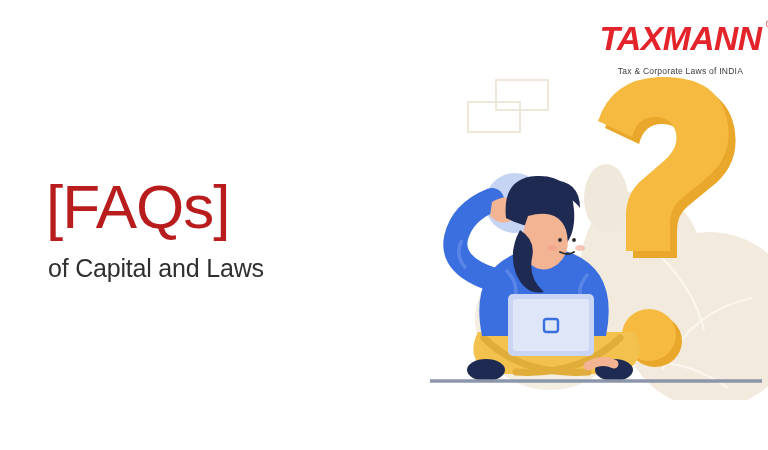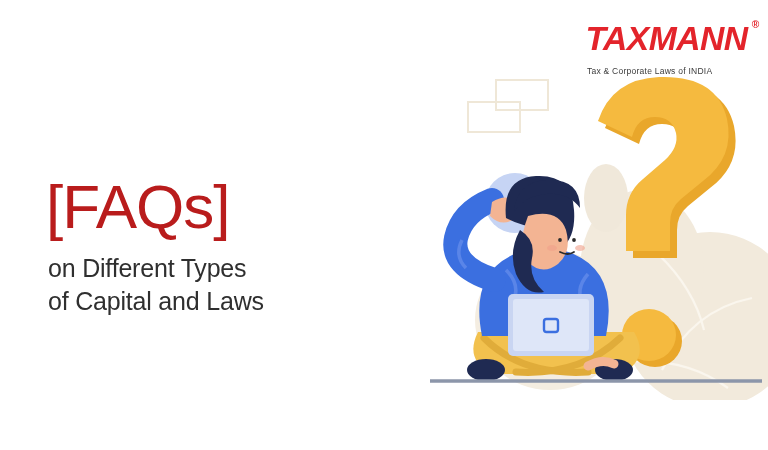--- a/index.html
+++ b/index.html
@@ -4,21 +4,21 @@
 <style>
   html,body{margin:0;padding:0;}
   body{
     width:768px;height:450px;overflow:hidden;background:#ffffff;
     font-family:"Liberation Sans","DejaVu Sans",sans-serif;
     position:relative;
   }
   .banner{position:absolute;inset:0;background:#fff;overflow:hidden;}
 
   
-  .logo{position:absolute;top:22px;right:22px;text-align:left;line-height:1;}
+  .logo{position:absolute;top:22px;right:8px;text-align:center;line-height:1;}
   .logo-word{
     position:relative;display:inline-block;
     font-family:"Liberation Sans","DejaVu Sans",sans-serif;
     font-weight:700;font-style:italic;font-size:33px;letter-spacing:-0.5px;
     color:#E3242B;transform:scaleX(1.02);
   }
   .logo-reg{
     position:absolute;top:-2px;right:-11px;
     font-size:10px;font-weight:700;font-style:normal;color:#E3242B;
   }
@@ -52,21 +52,20 @@
     <div class="logo-word">
       <span>TAXMANN</span>
       <span class="logo-reg">®</span>
     </div>
     <div class="logo-tag">Tax &amp; Corporate Laws of INDIA</div>
   </div>
 
   <div class="headline">
     <h1 class="faq-title">[FAQs]</h1>
     <div class="subtitle">
-      <div>on Different Types</div>
       <div>of Capital and Laws</div>
     </div>
   </div>
 
   <div class="art">
     <svg viewBox="0 0 358 330" xmlns="http://www.w3.org/2000/svg">
 
       <g>
         <ellipse cx="300" cy="250" rx="88" ry="88" fill="#F2EADC"></ellipse>
         <ellipse cx="140" cy="250" rx="75" ry="70" fill="#F4EDE1"></ellipse>

